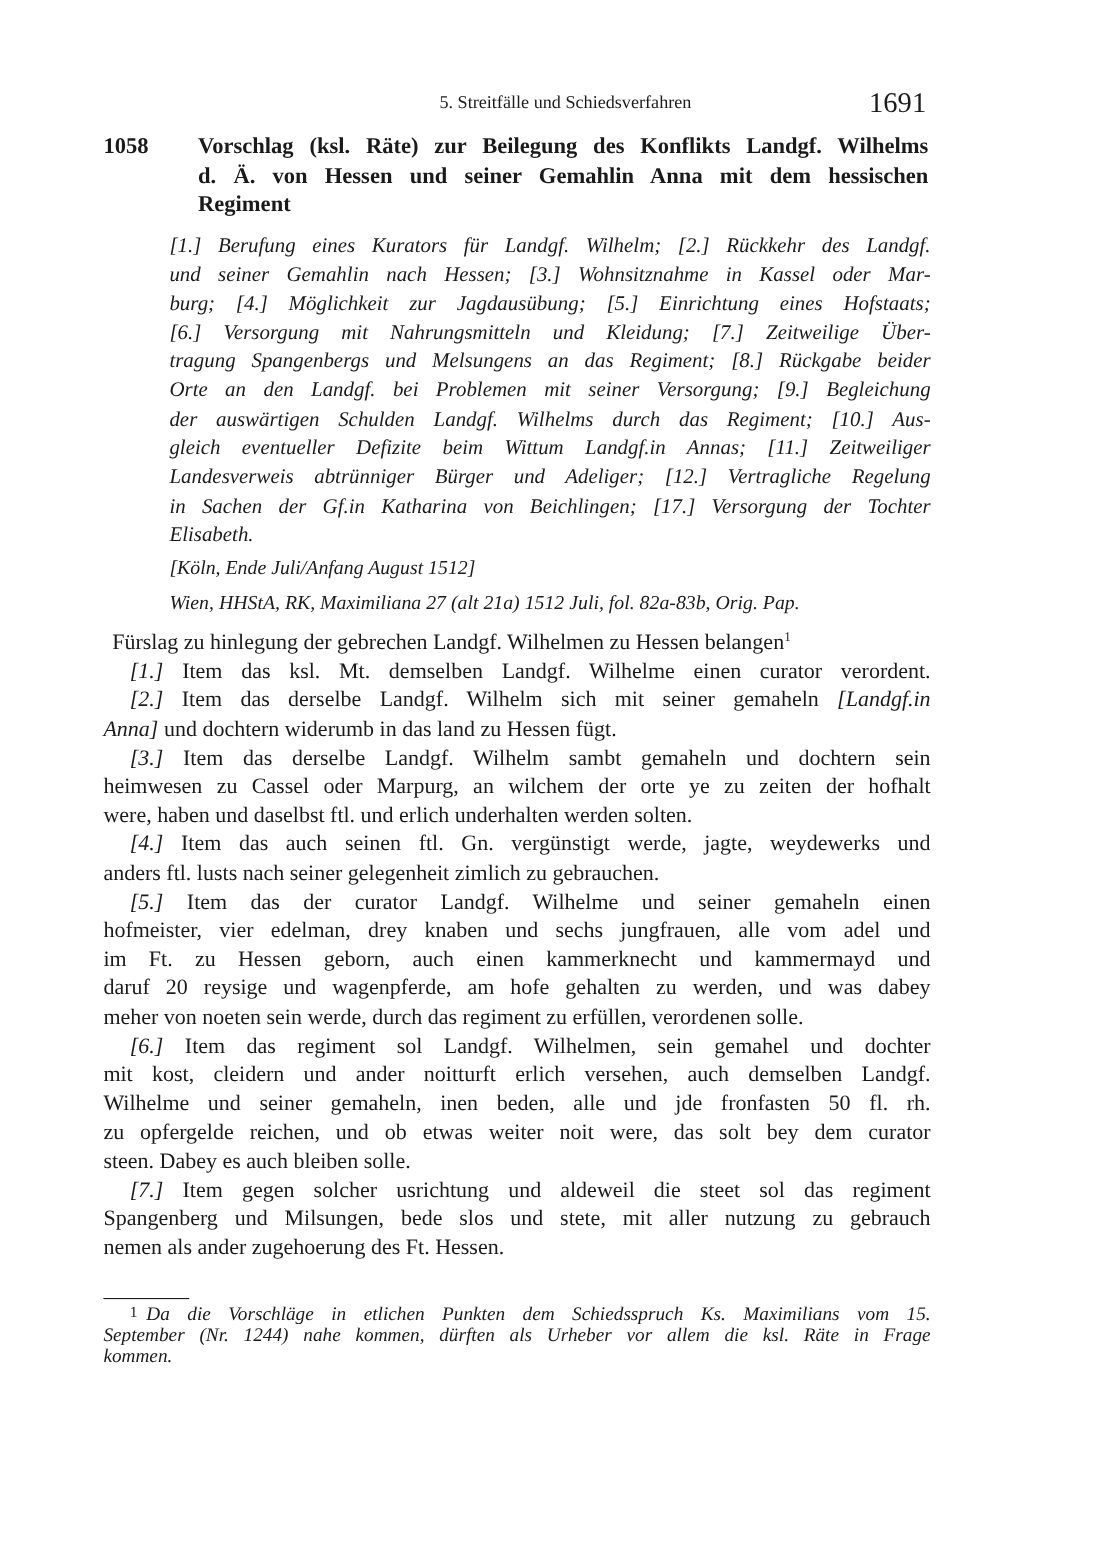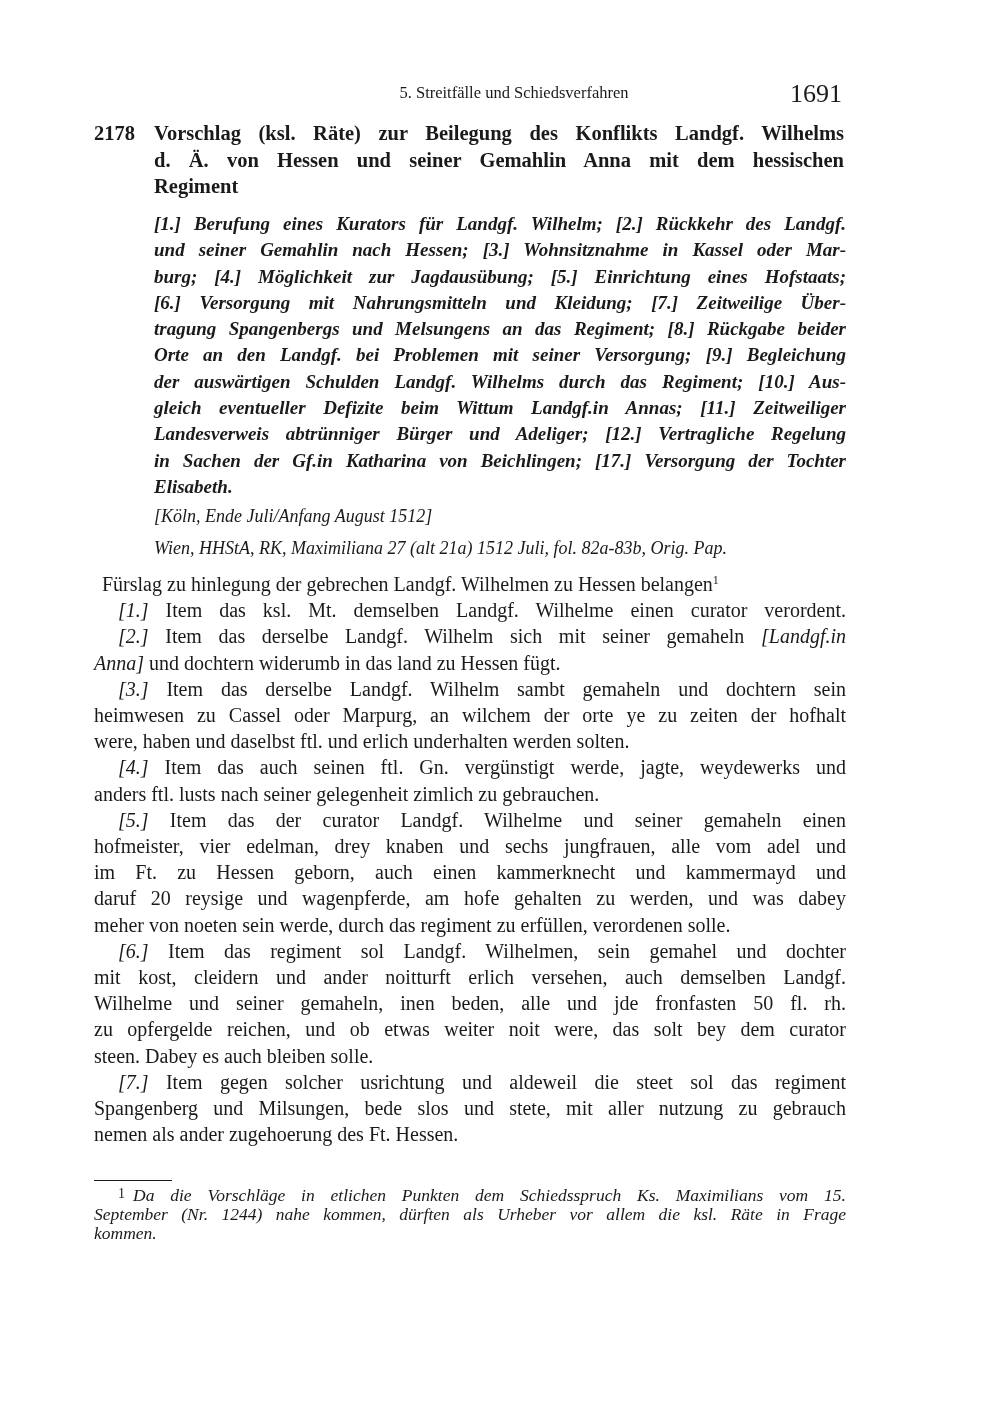--- a/index.html
+++ b/index.html
@@ -60,33 +60,33 @@
     .doc-title {
       position: absolute;
       left: 60px;
       width: 690px;
     }
     .doc-title .ln {
       display: block;
       white-space: nowrap;
       text-align: justify;
       text-align-last: justify;
+      margin-left: 26px;
     }
     .doc-title .ln.last {
       text-align-last: left;
     }
     .summary {
       position: absolute;
       left: 154px;
       top: 211px;
       width: 692px;
       font-style: italic;
       font-size: 19px;
       line-height: 26.3px;
-      font-weight: bold;
     }
     .summary .ln, .body-text .ln, .footnote .ln {
       display: block;
       white-space: nowrap;
       text-align: justify;
       text-align-last: justify;
     }
     .summary .ln.last, .body-text .ln.last, .footnote .ln.last {
       text-align-last: left;
     }
@@ -144,21 +144,21 @@
 <body>
 
 <div class="page">
 
   <div class="running-head">
     <span class="running-title">5. Streitfälle und Schiedsverfahren</span>
     <span class="page-number">1691</span>
   </div>
 
   <div class="doc-heading">
-    <span class="doc-number">2178</span>
+    <span class="doc-number">1058</span>
     <div class="doc-title">
       <span class="ln">Vorschlag (ksl. Räte) zur Beilegung des Konflikts Landgf. Wilhelms</span>
       <span class="ln">d. Ä. von Hessen und seiner Gemahlin Anna mit dem hessischen</span>
       <span class="ln last">Regiment</span>
     </div>
   </div>
 
   <div class="summary">
     <span class="ln">[1.] Berufung eines Kurators für Landgf. Wilhelm; [2.] Rückkehr des Landgf.</span>
     <span class="ln">und seiner Gemahlin nach Hessen; [3.] Wohnsitznahme in Kassel oder Mar-</span>

